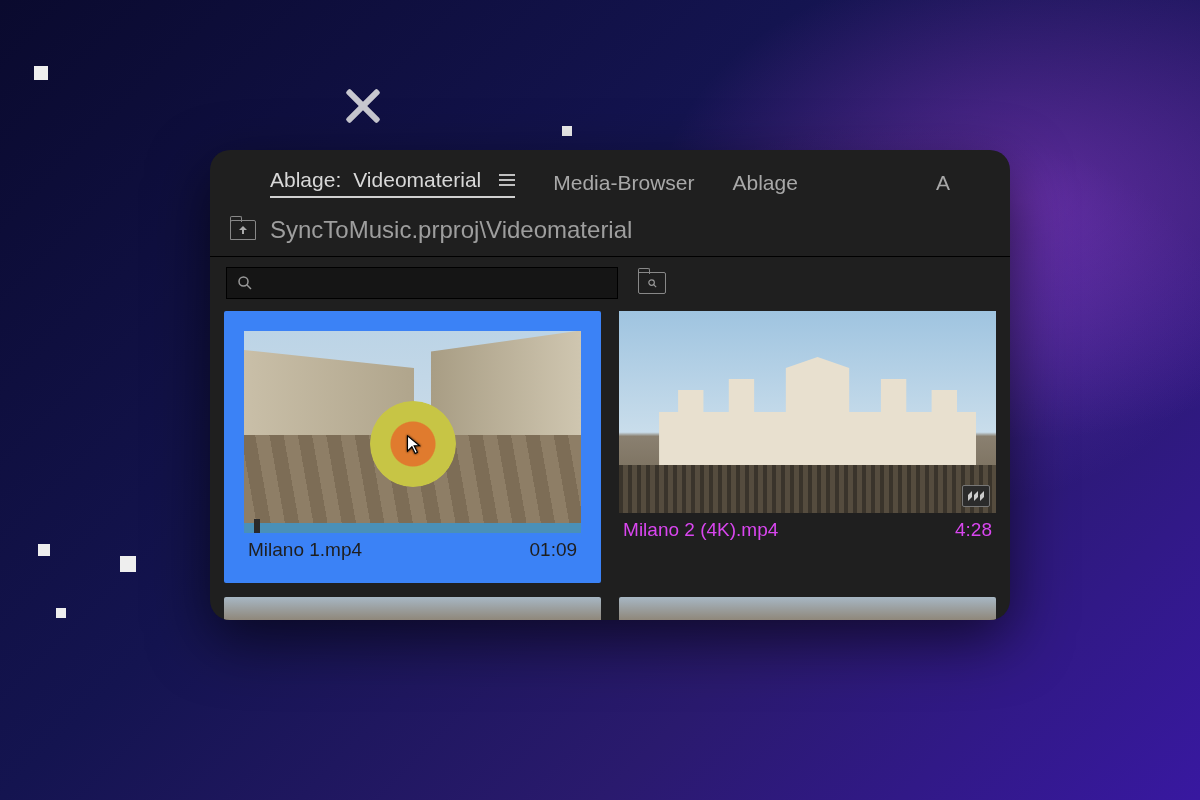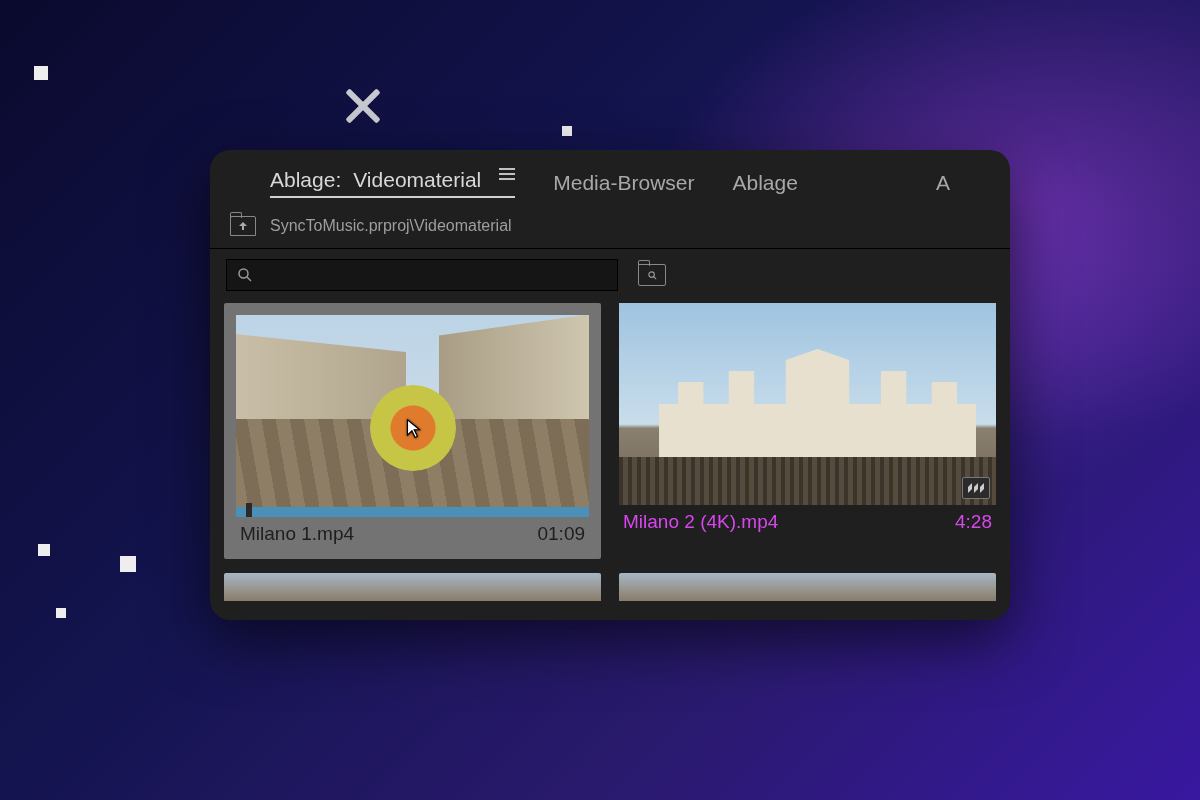--- a/index.html
+++ b/index.html
@@ -24,42 +24,42 @@
   .cross::after{transform:rotate(-45deg);}
 
   
   .panel{
     position:absolute; left:210px; top:150px; width:800px; height:470px;
     background:#1f1f1f; border-radius:20px; overflow:hidden;
     box-shadow:0 20px 60px rgba(0,0,0,0.6);
     color:#b8b8b8;
   }
   .tabs{ display:flex; align-items:center; gap:38px; padding:18px 60px 10px 60px; font-size:21px; color:#a8a8a8;}
-  .tab{ display:flex; align-items:flex-start; gap:12px; cursor:pointer; white-space:nowrap;}
+  .tab{ display:flex; align-items:center; gap:12px; cursor:pointer; white-space:nowrap;}
   .tab.active{ color:#d8d8d8; border-bottom:2px solid #d0d0d0; padding-bottom:4px;}
   .tab-last{ margin-left:auto;}
   .menu-icon{ display:inline-flex; flex-direction:column; gap:3px; margin-left:6px;}
   .menu-icon span{ width:16px; height:2px; background:#c0c0c0;}
 
-  .crumbs{ display:flex; align-items:center; gap:14px; padding:8px 20px 12px 20px; font-size:16px; color:#9e9e9e; border-bottom:1px solid #000;}
+  .crumbs{ display:flex; align-items:center; gap:14px; padding:8px 20px 12px 20px; font-size:24px; color:#9e9e9e; border-bottom:1px solid #000;}
   .up-icon{ display:inline-flex; align-items:center; justify-content:center; width:26px; height:20px; border:1px solid #888; border-radius:2px 2px 0 0; position:relative;}
   .up-icon::before{content:"";position:absolute;left:-1px;top:-5px;width:10px;height:5px;border:1px solid #888;border-bottom:none;border-radius:2px 2px 0 0;}
   .up-icon svg{width:10px;height:10px;}
 
   .searchbar{ display:flex; align-items:center; gap:20px; padding:10px 16px 12px 16px;}
   .sbox{ display:flex; align-items:center; gap:8px; background:#151515; border:1px solid #000; width:392px; height:32px; padding:0 10px;}
   .sbox svg{width:16px;height:16px;opacity:.8;}
   .sbox input{ flex:1; background:transparent; border:none; outline:none; color:#ddd; font-size:16px;}
   .folder-search{ display:flex; align-items:center; justify-content:center; width:28px; height:22px; border:1px solid #888; border-radius:0 2px 2px 2px; position:relative;}
   .folder-search::before{content:"";position:absolute;left:-1px;top:-5px;width:10px;height:5px;border:1px solid #888;border-bottom:none;border-radius:2px 2px 0 0;}
   .folder-search svg{width:11px;height:11px;}
 
   .grid{ display:flex; gap:18px; padding:0 14px; }
   .clip{ width:378px; }
-  .clip.selected{ background:#737373; padding:12px; border-radius:2px;}
+  .clip.selected{ background:#3b82f6; padding:20px; border-radius:2px;}
   .thumb{ width:100%; height:202px; position:relative; overflow:hidden; background:#555;}
   .sky{ position:absolute; inset:0; }
   .label-row{ display:flex; justify-content:space-between; align-items:center; padding:6px 4px 2px 4px; font-size:19px;}
   .clip.selected .label-row{ color:#1e1e1e;}
   .clip:not(.selected) .label-row{ color:#d946ef;gap:44px;}
 
   
   .t1 .sky{ background:linear-gradient(#bcd4e6 0%, #c8dae8 45%, #8d7f6e 46%, #7a6b58 100%);}
   .t1 .bld-l{position:absolute;left:0;top:28px;width:170px;height:116px;background:linear-gradient(90deg,#c9bfa8,#b0a58c);transform:skewY(6deg);}
   .t1 .bld-r{position:absolute;right:0;top:10px;width:150px;height:134px;background:linear-gradient(-90deg,#cfc6b0,#a89d84);transform:skewY(-8deg);}

